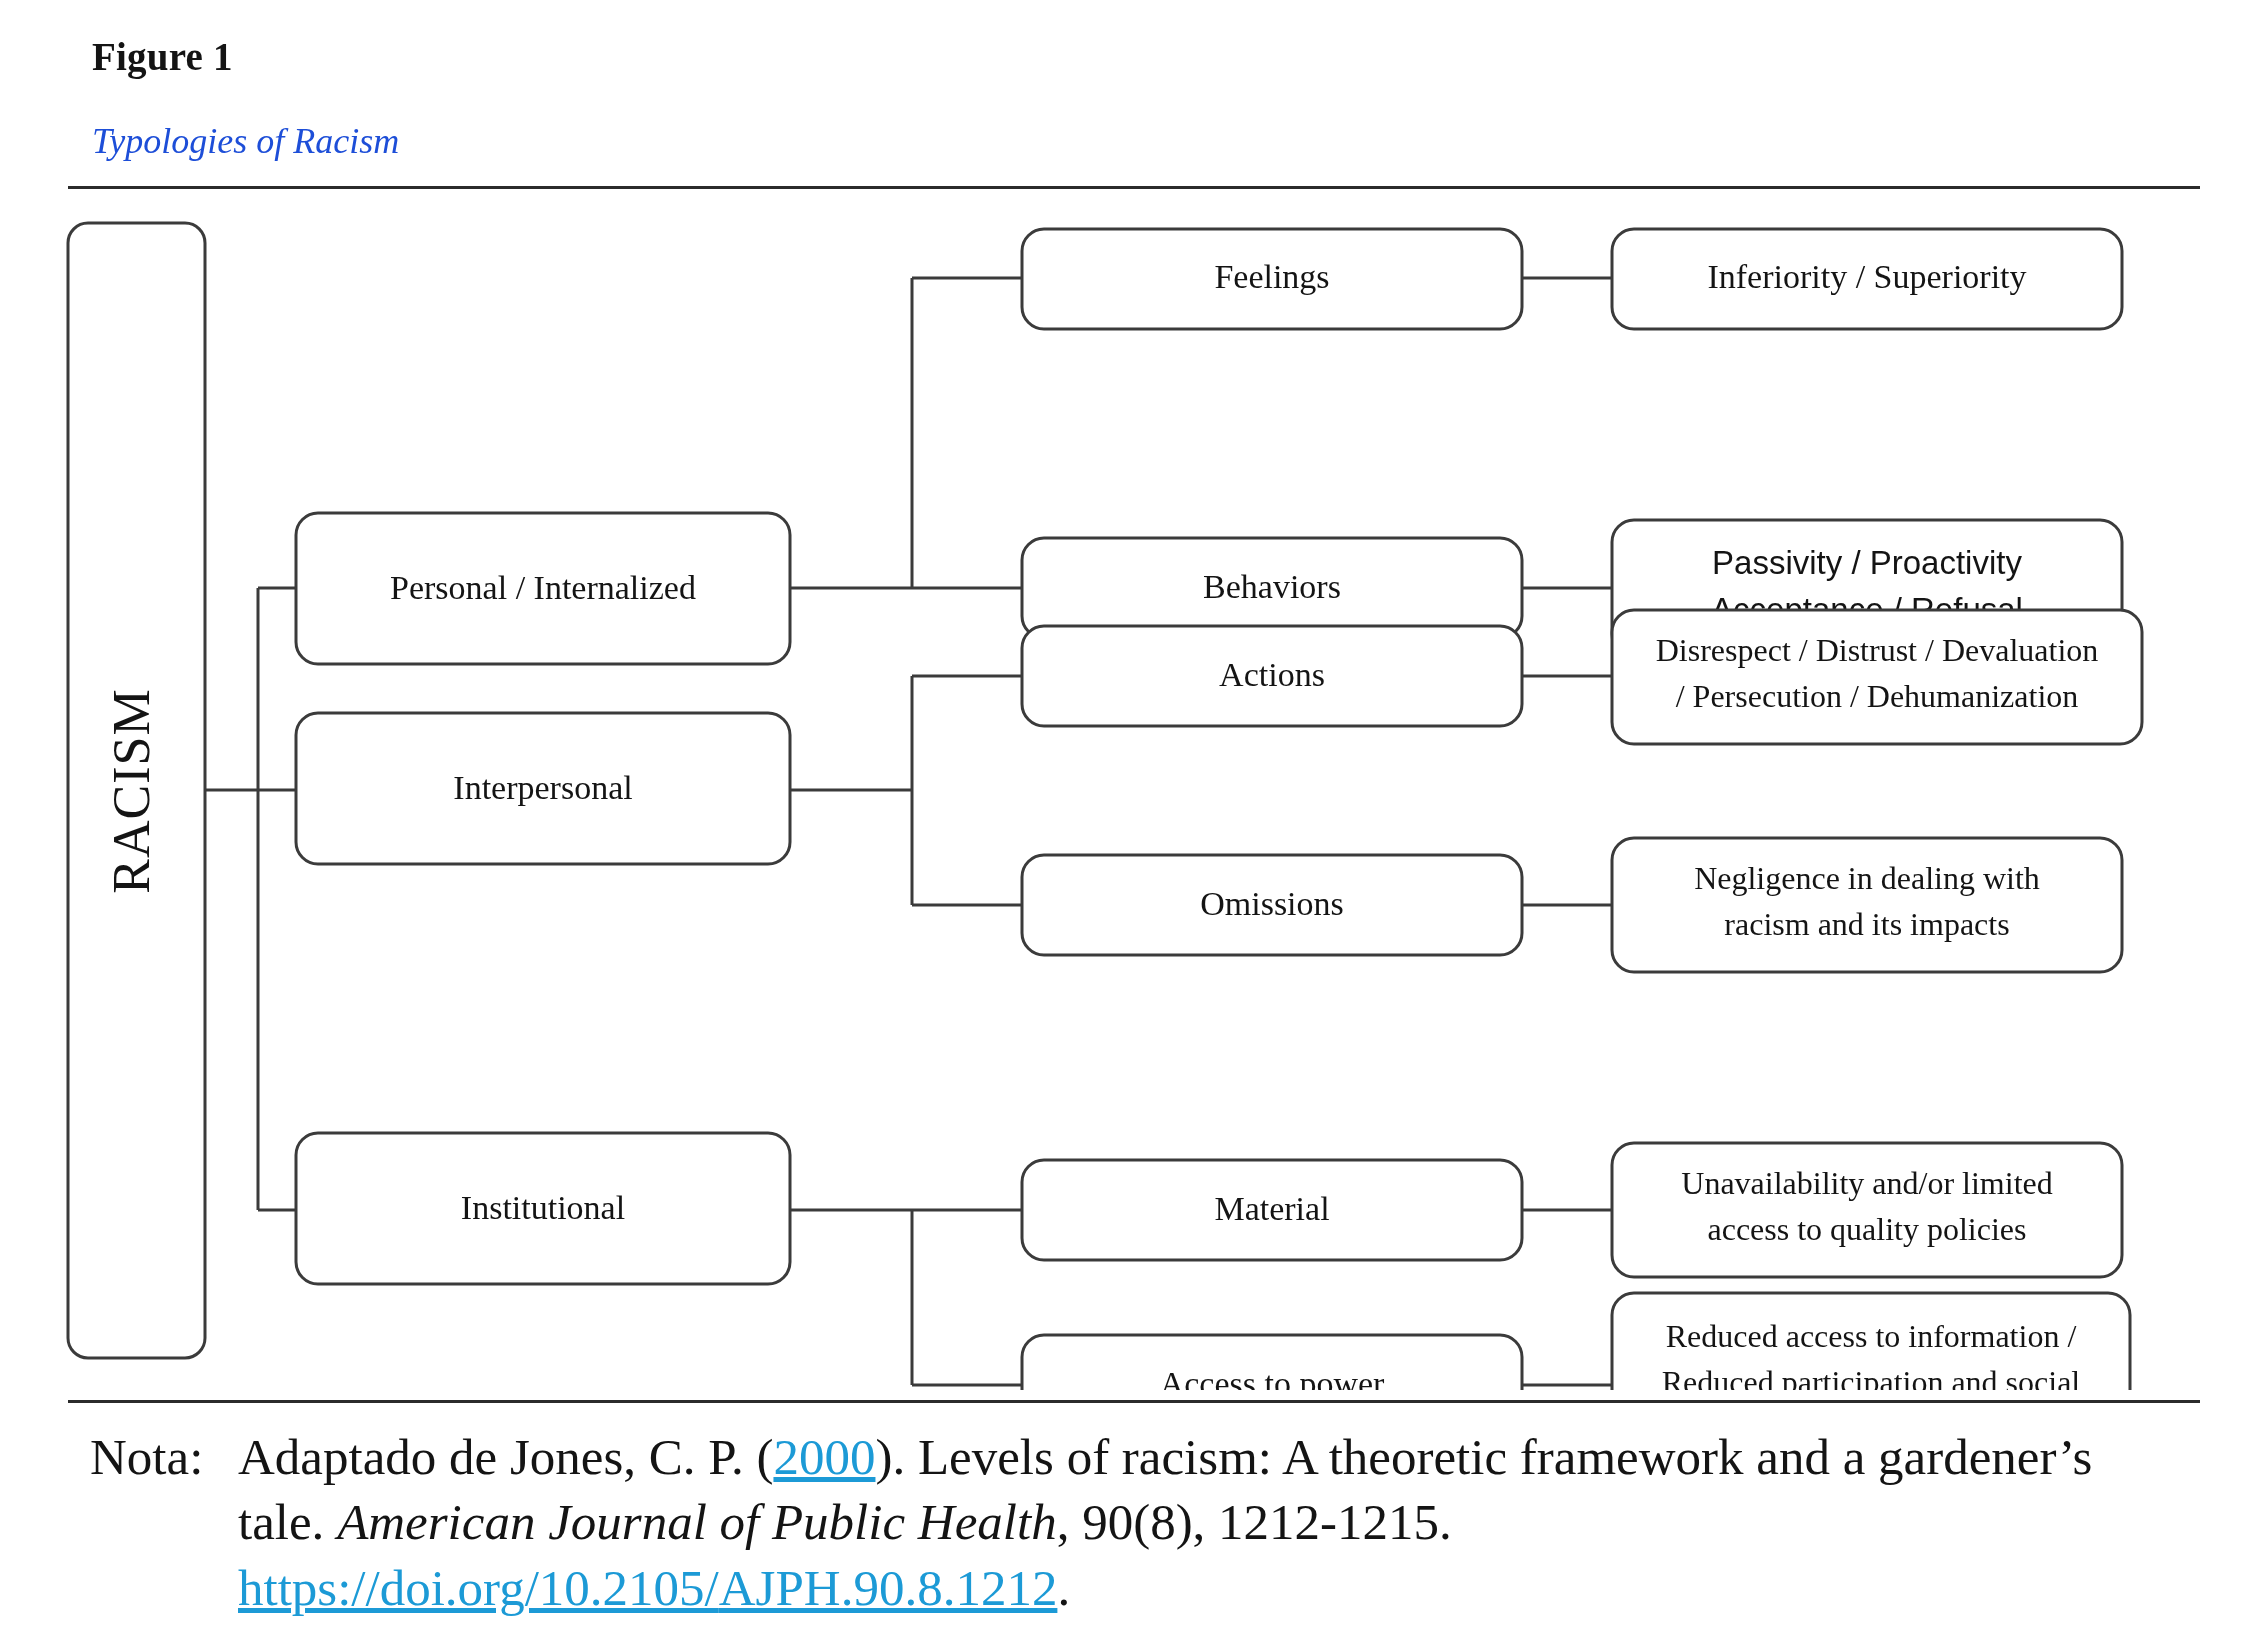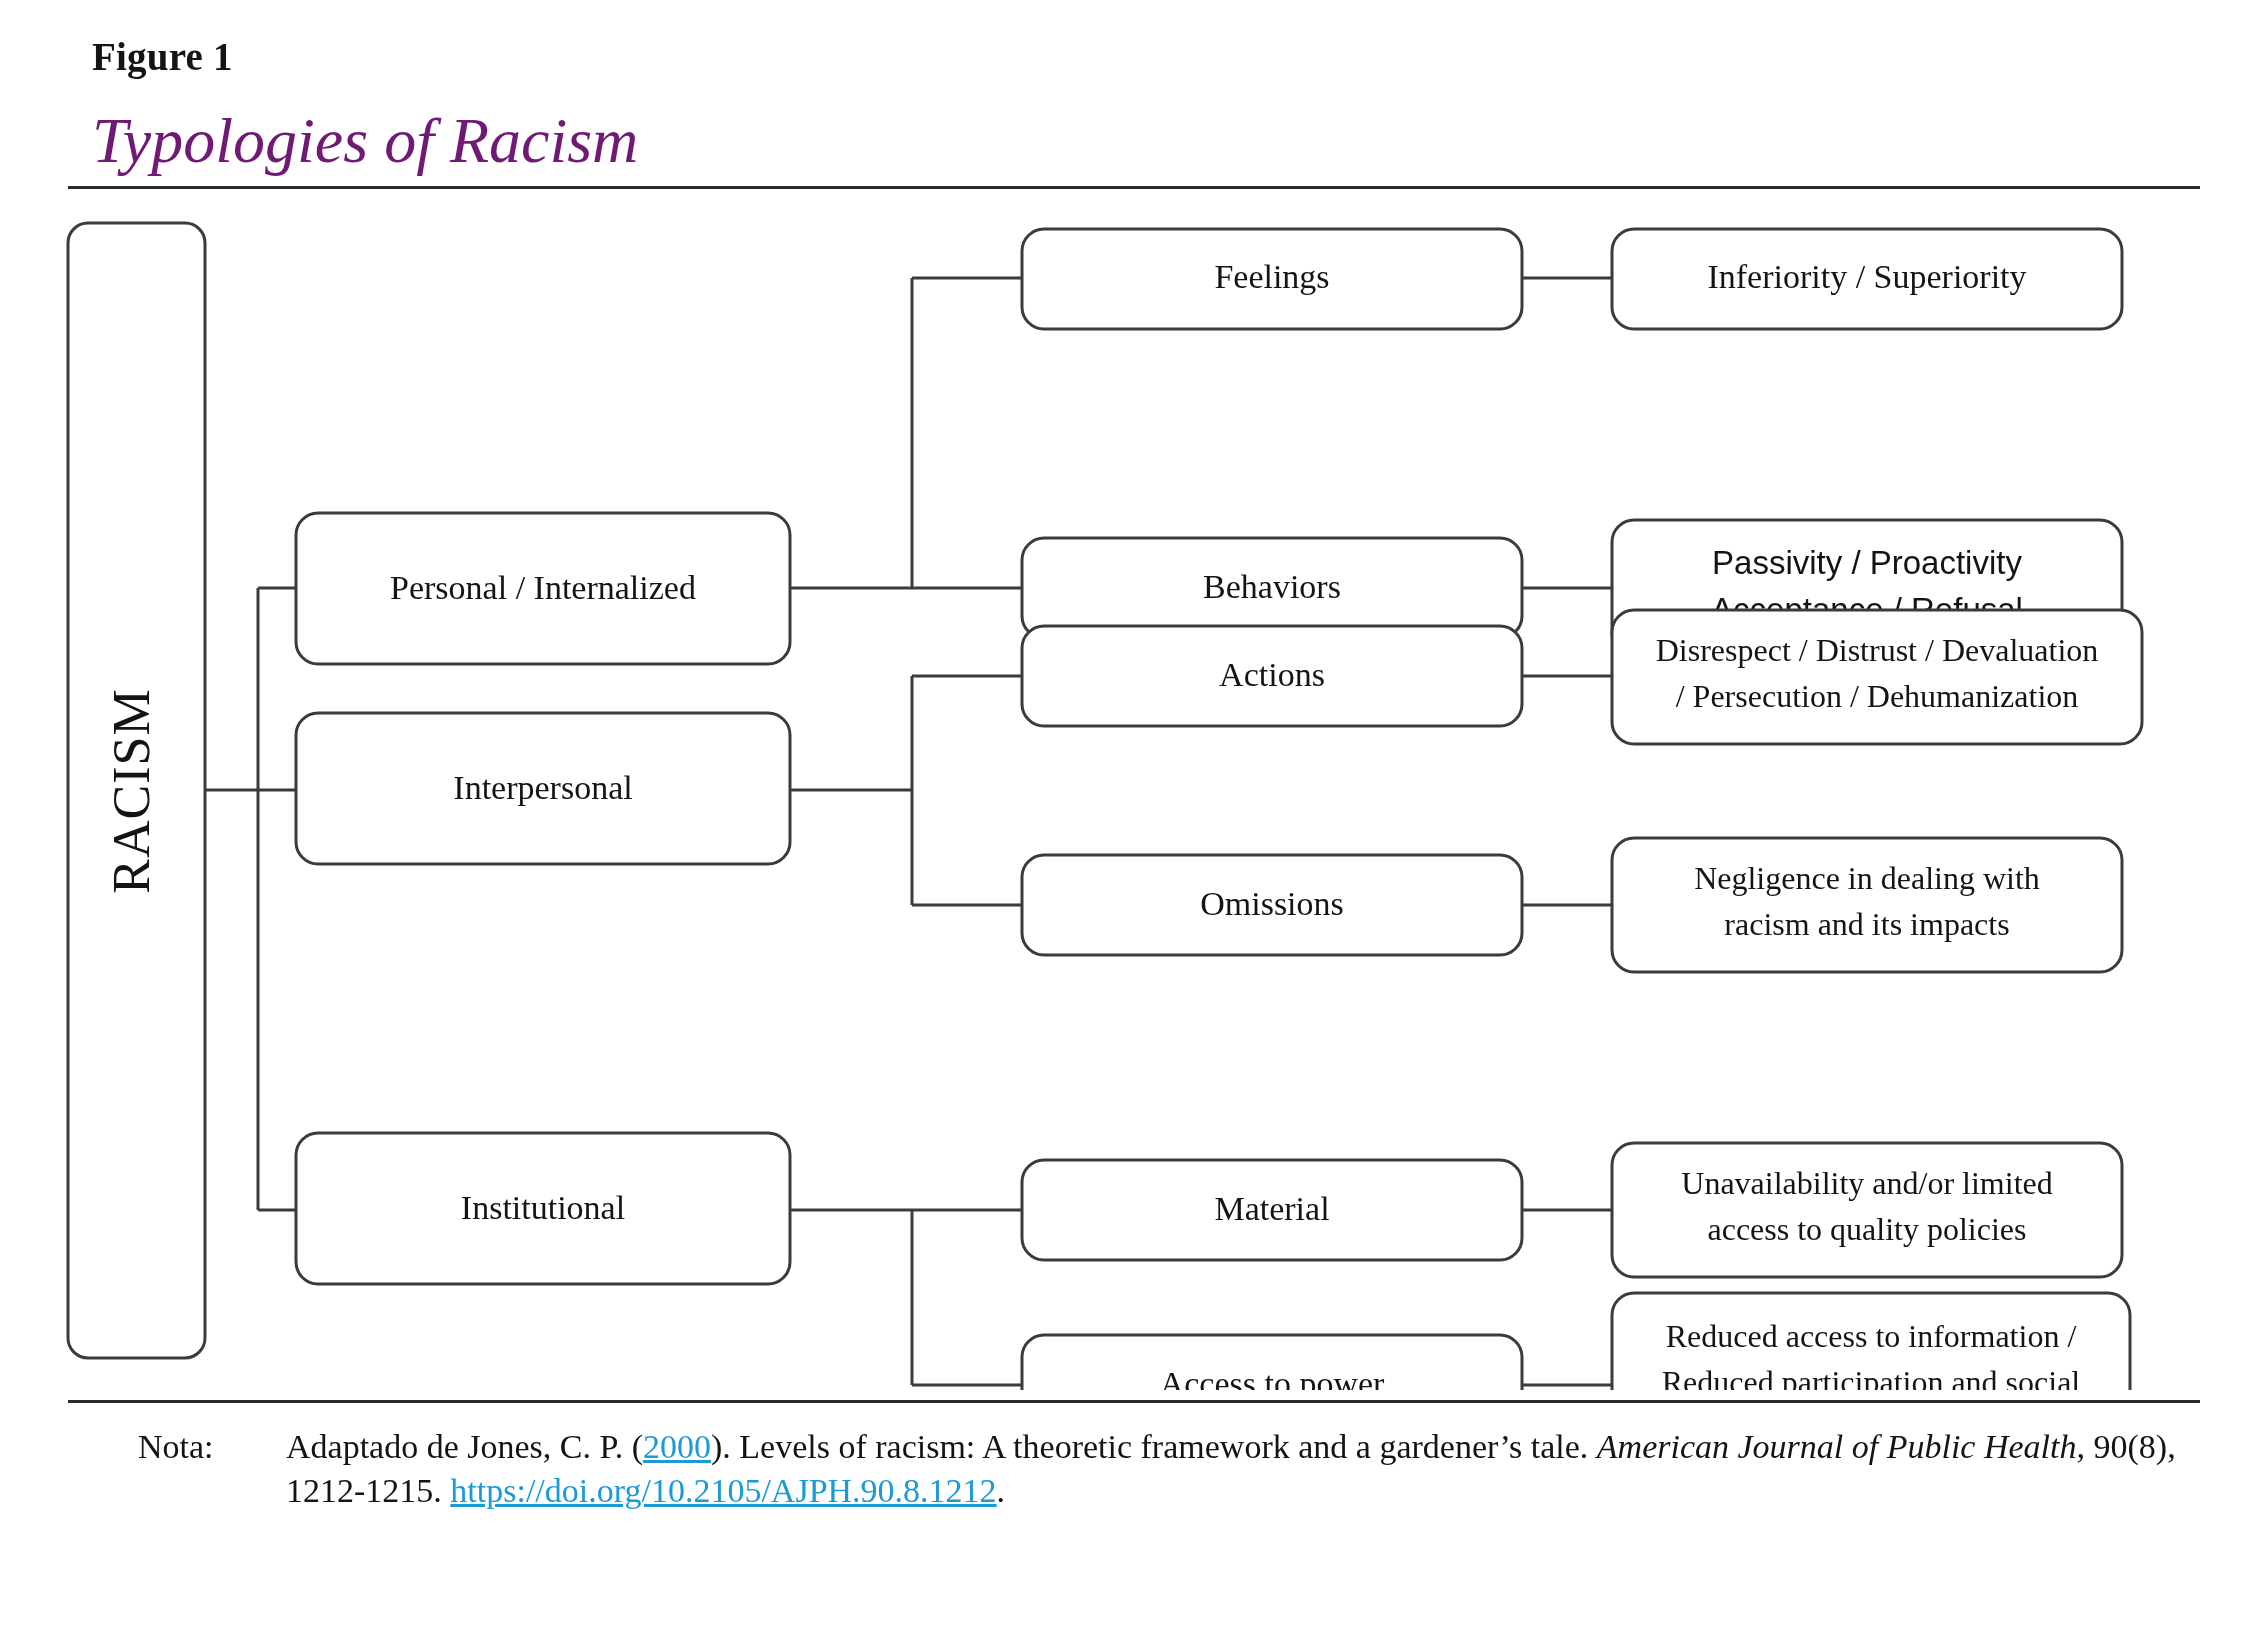--- a/index.html
+++ b/index.html
@@ -28,24 +28,24 @@
     top: 34px;
     font-size: 39px;
     font-weight: bold;
     letter-spacing: 0.2px;
     color: #141414;
     font-family: "Liberation Serif", serif;
   }
   #figure-title {
     position: absolute;
     left: 92px;
-    top: 104px;
-    font-size: 64px;
+    top: 120px;
+    font-size: 36px;
     font-style: italic;
-    color: #701a75;
+    color: #1d4ed8;
     font-family: "Liberation Serif", serif;
   }
 
   .rule {
     position: absolute;
     left: 68px;
     width: 2132px;
     height: 0;
     border-top: 3px solid #2b2b2b;
   }
@@ -99,24 +99,23 @@
     letter-spacing: 1px;
   }
 
   
   #note {
     position: absolute;
     left: 90px;
     top: 1425px;
     width: 2090px;
     font-family: "Liberation Serif", serif;
-    font-size: 34px;
+    font-size: 51px;
     line-height: 1.28;
     color: #141414;
-    margin-left: 48px;
   }
   #note .note-label {
     display: inline-block;
     width: 148px;
     vertical-align: top;
   }
   #note .note-body {
     display: inline-block;
     width: 1900px;
     vertical-align: top;

